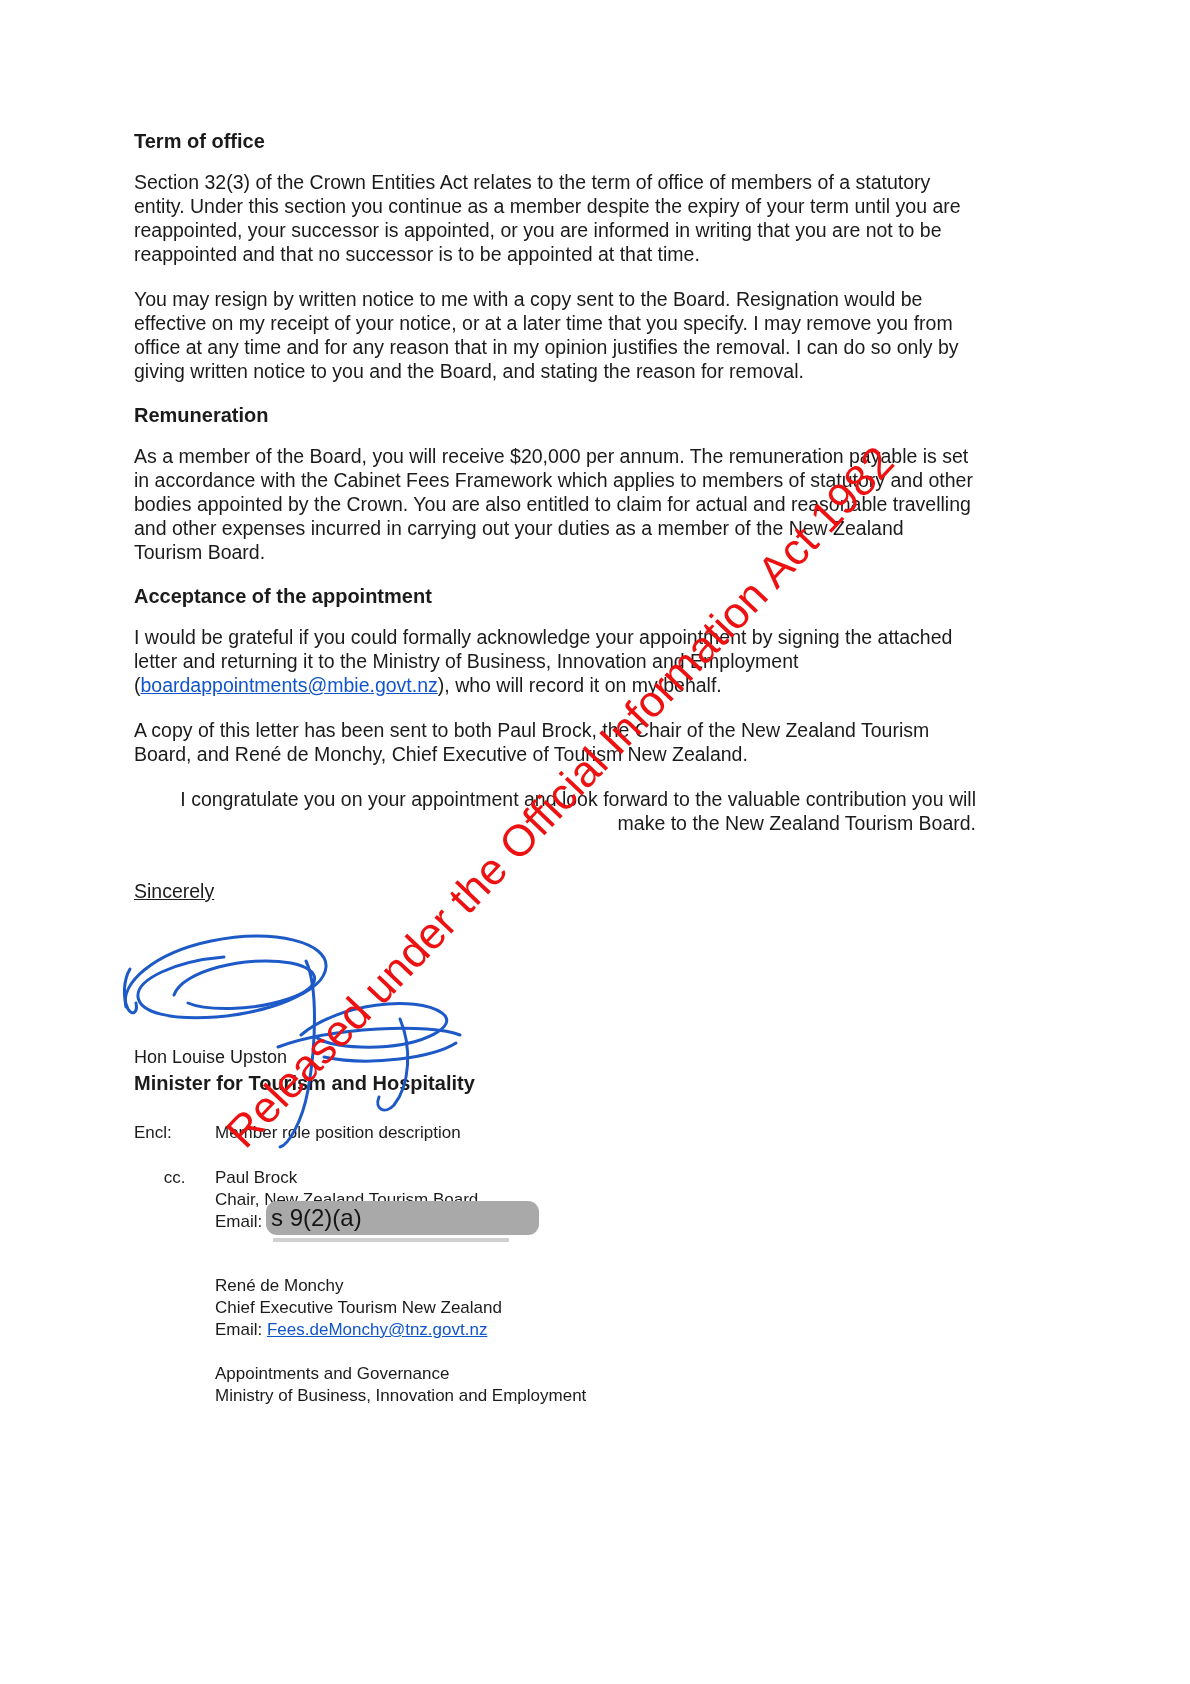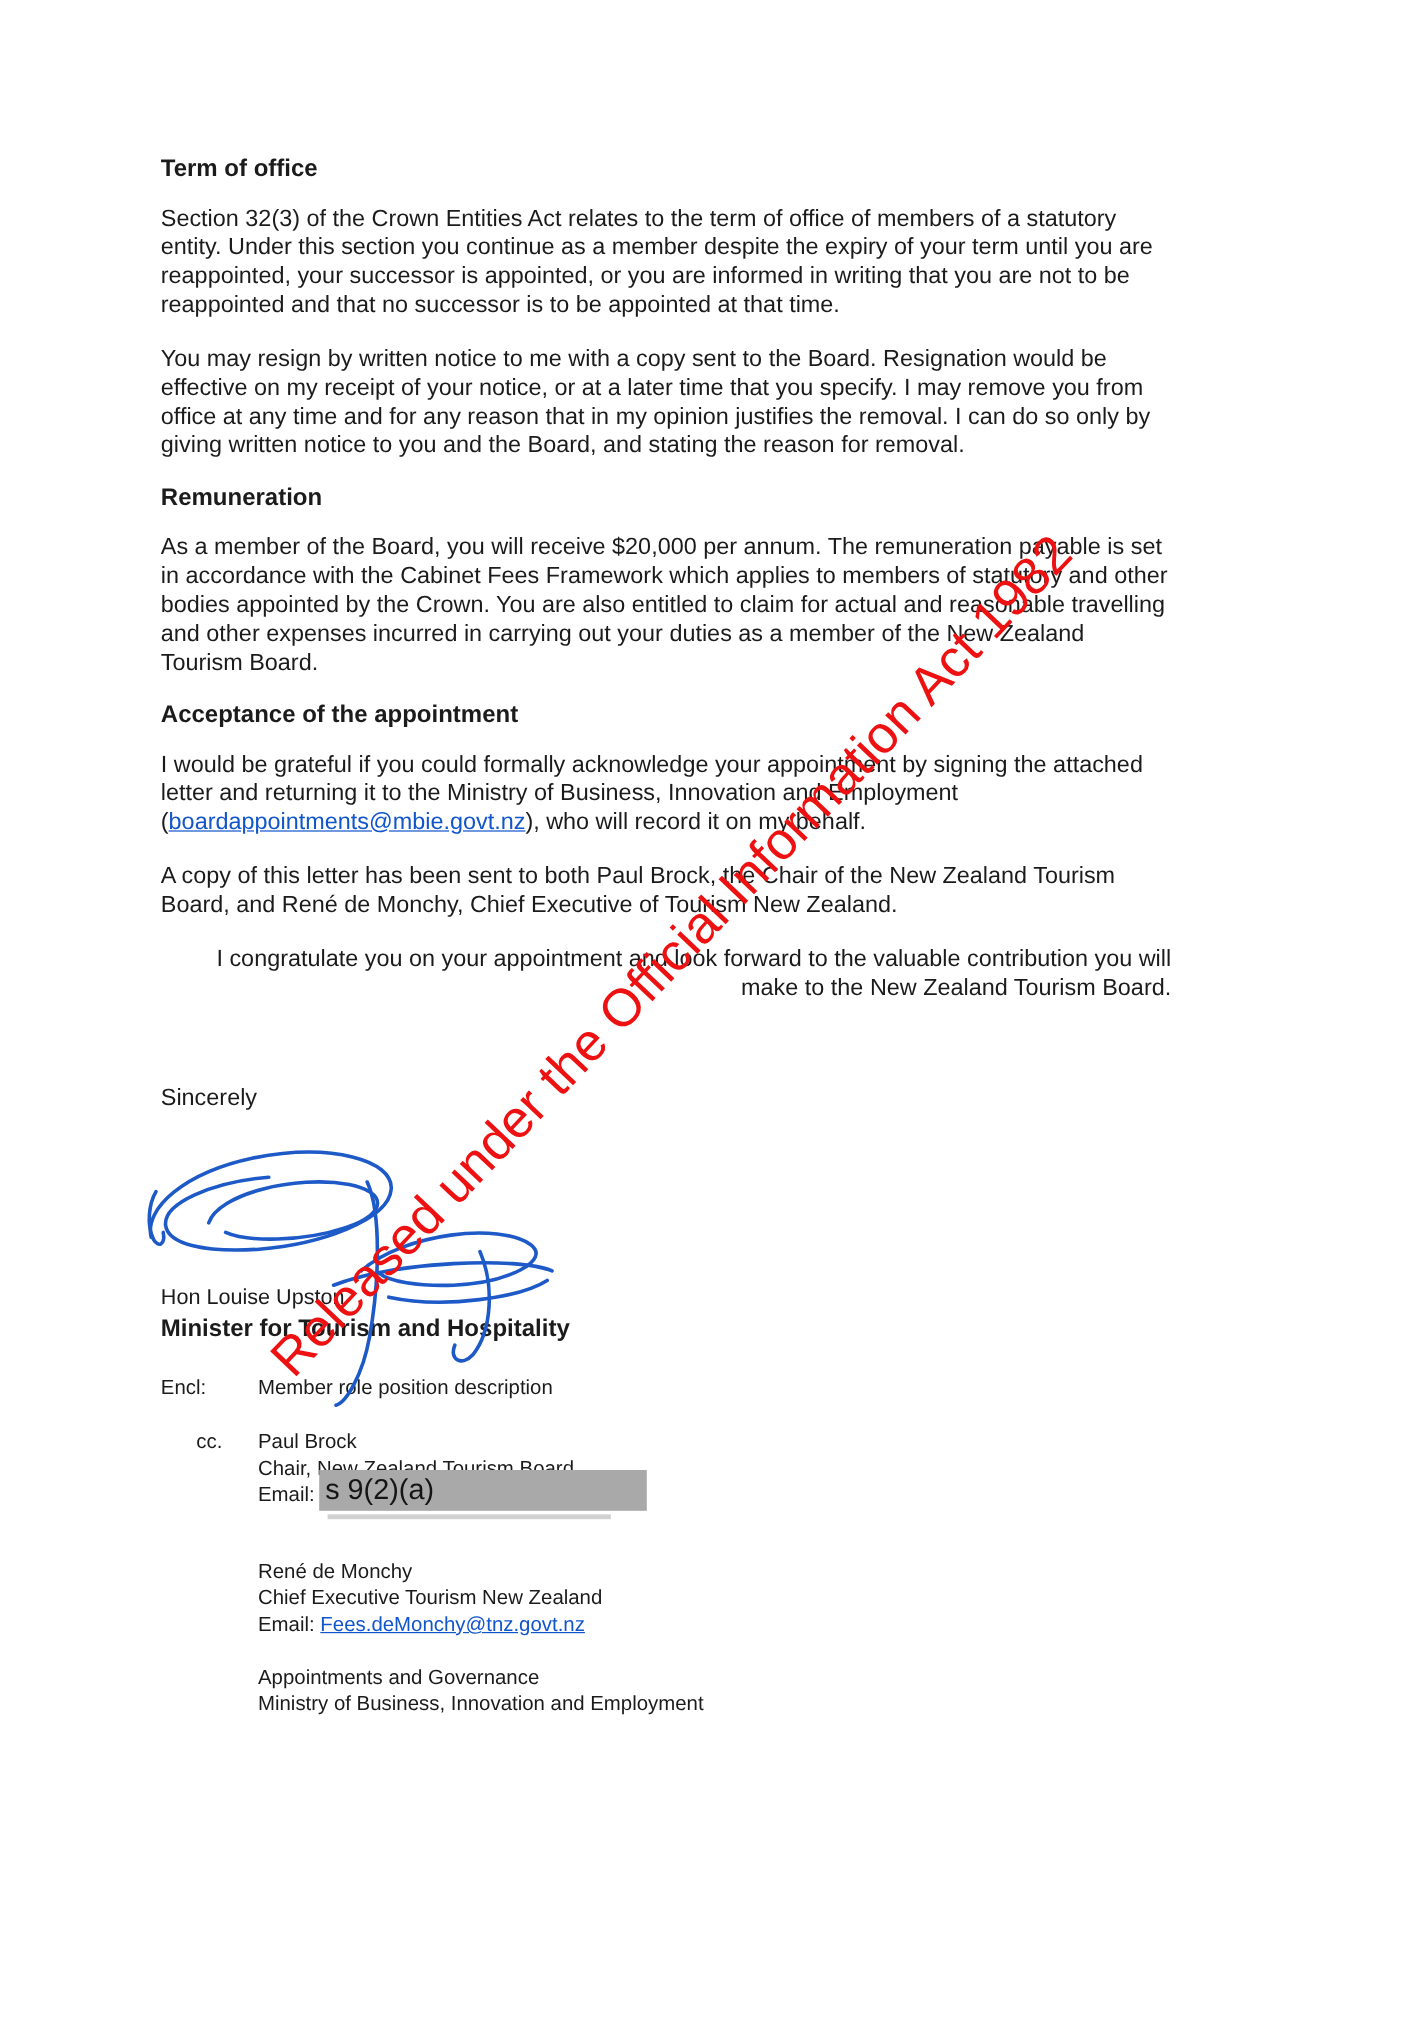--- a/index.html
+++ b/index.html
@@ -28,21 +28,21 @@
     font-size: 19.5px; line-height: 24px;
     margin: 0 0 21px 0;
   }
   .para.last { margin-bottom: 0; text-align: right; }
   .section-gap { margin-top: 16px; }
   .link {
     color: #1155cc;
     text-decoration: underline;
     cursor: pointer;
   }
-  .closing { margin-top: 68px; margin-bottom: 0; }
+  .closing { margin-top: 44px; margin-bottom: 0; text-decoration: underline; }
   .signature-space { position: relative; height: 142px; }
   .signature-svg {
     position: absolute;
     left: -18px; top: -8px;
     width: 352px; height: 258px;
     z-index: 3;
     pointer-events: none;
   }
   .signatory-name { font-size: 18px; line-height: 25px; }
   .signatory-title { font-size: 20px; font-weight: bold; line-height: 26px; }
@@ -67,20 +67,21 @@
     position: absolute;
     left: 51px; top: -10px;
     width: 273px; height: 34px;
     background: #a9a9a9;
     z-index: 2;
     font-size: 24px;
     color: #141414;
     padding: 2px 0 0 5px;
     box-sizing: border-box;
     line-height: 30px;
+    border-radius: 11px;
   }
   .redaction-remnant {
     position: absolute;
     left: 58px; top: 27px;
     width: 236px; height: 4px;
     background: #d0d0d0;
     z-index: 1;
   }
   .watermark {
     position: absolute;

